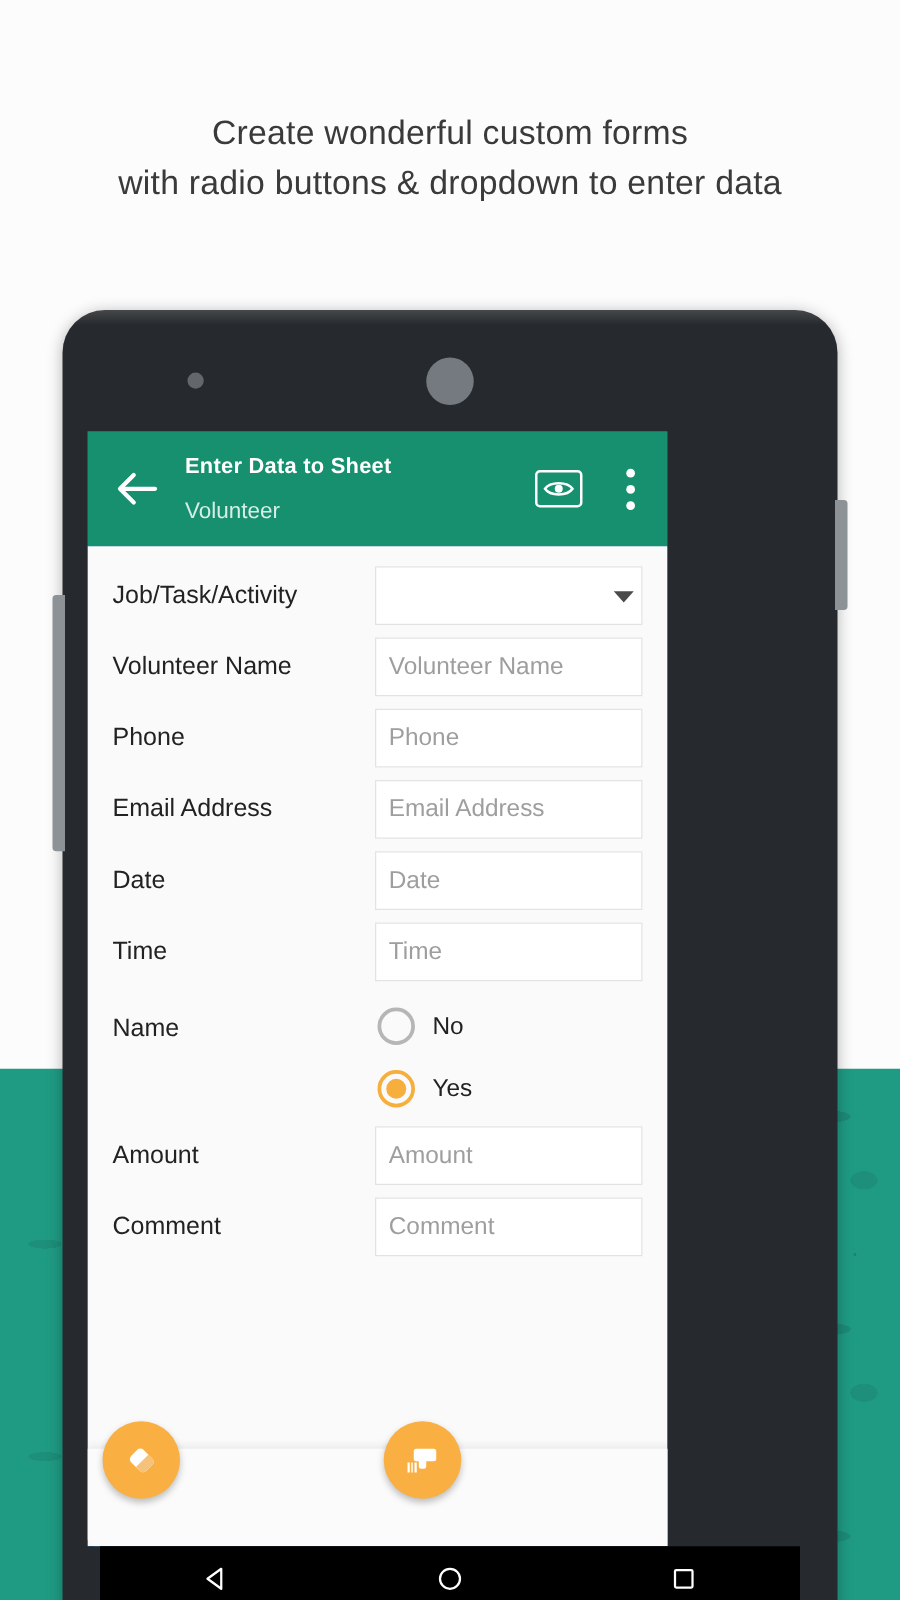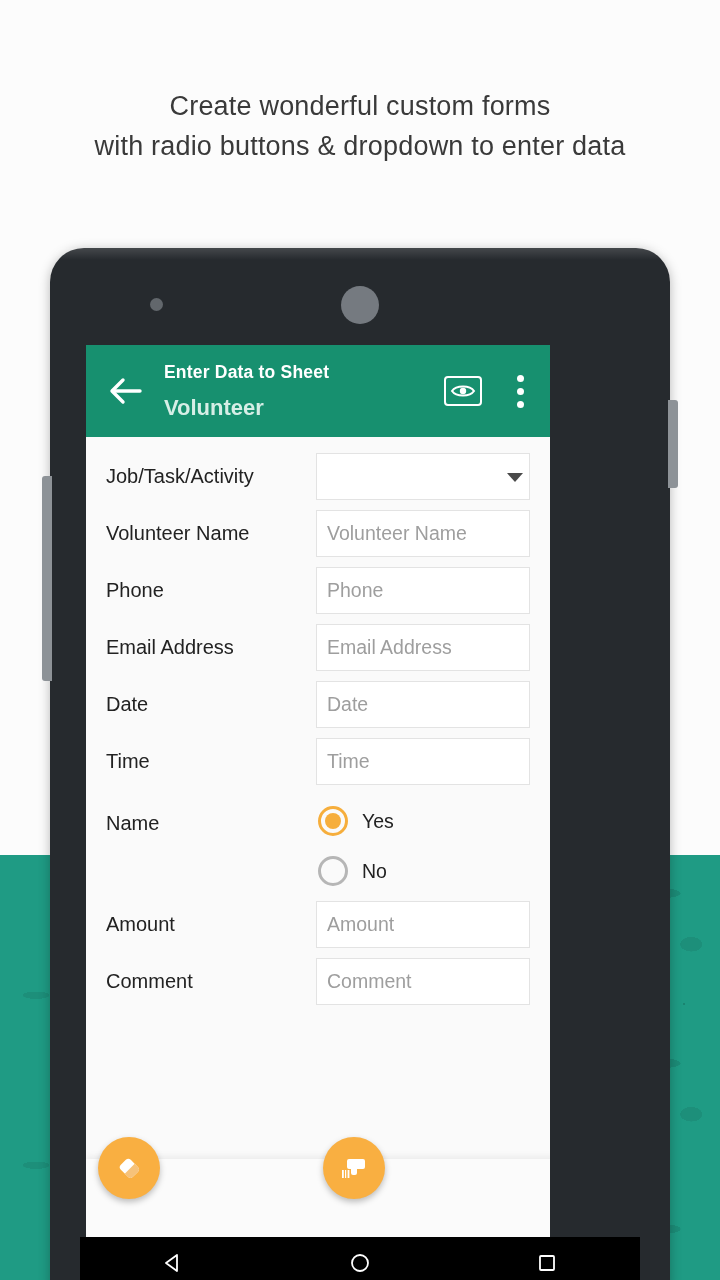--- a/index.html
+++ b/index.html
@@ -79,36 +79,36 @@
     background: #8d9297; border-radius: 3px 0 0 3px;
   }
   .btn-power {
     position: absolute; right: -8px; top: 152px;
     width: 10px; height: 88px;
     background: #8d9297; border-radius: 0 3px 3px 0;
   }
 
   
   .screen {
-    position: absolute; left: 36px; top: 97px;
+    position: absolute; left: 20px; top: 97px;
     width: 464px; height: 892px;
     background: #0369a1;
     overflow: hidden;
   }
 
   
   .appbar {
     position: relative; height: 92px; background: #17906f;
     display: flex; align-items: center; padding: 0 18px;
   }
   .back-arrow { width: 46px; height: 46px; position: relative; flex: 0 0 auto; margin-right: 10px; }
   .back-arrow svg { display: block; }
   .title-wrap { flex: 1 1 auto; display: flex; flex-direction: column; justify-content: center; padding-left: 4px; }
   .title-main { font-size: 17.5px; font-weight: bold; color: #ffffff; letter-spacing: .2px; line-height: 23px; }
-  .title-sub  { font-size: 22px; font-weight: 700; color: #d6eee6; line-height: 28px; margin-top: 10px; }
+  .title-sub  { font-size: 18px; font-weight: 400; color: #d6eee6; line-height: 28px; margin-top: 10px; }
   .eye-btn {
     width: 38px; height: 30px; border: 2.5px solid #ffffff; border-radius: 4px;
     display: flex; align-items: center; justify-content: center; margin-right: 26px; flex: 0 0 auto;
   }
   .kebab { width: 24px; display: flex; flex-direction: column; align-items: center; gap: 6px; flex: 0 0 auto; }
   .kebab i { display: block; width: 7px; height: 7px; border-radius: 50%; background: #fff; }
 
   
   .form { padding: 0; background: #fafafa; height: 800px; position: relative; }
   .row {
@@ -268,26 +268,26 @@
           <div class="row-label">Time</div>
           <div class="field">
             <span class="val">Time</span>
           </div>
         </div>
 
         <div class="row radio-row">
           <div class="row-label">Name</div>
           <div class="radios">
             <div class="radio-opt">
+              <span class="radio-circle"></span>
+              <span class="radio-label">No</span>
+            </div>
+            <div class="radio-opt">
               <span class="radio-circle on"></span>
               <span class="radio-label">Yes</span>
-            </div>
-            <div class="radio-opt">
-              <span class="radio-circle"></span>
-              <span class="radio-label">No</span>
             </div>
           </div>
         </div>
 
         <div class="row">
           <div class="row-label">Amount</div>
           <div class="field">
             <span class="val">Amount</span>
           </div>
         </div>

